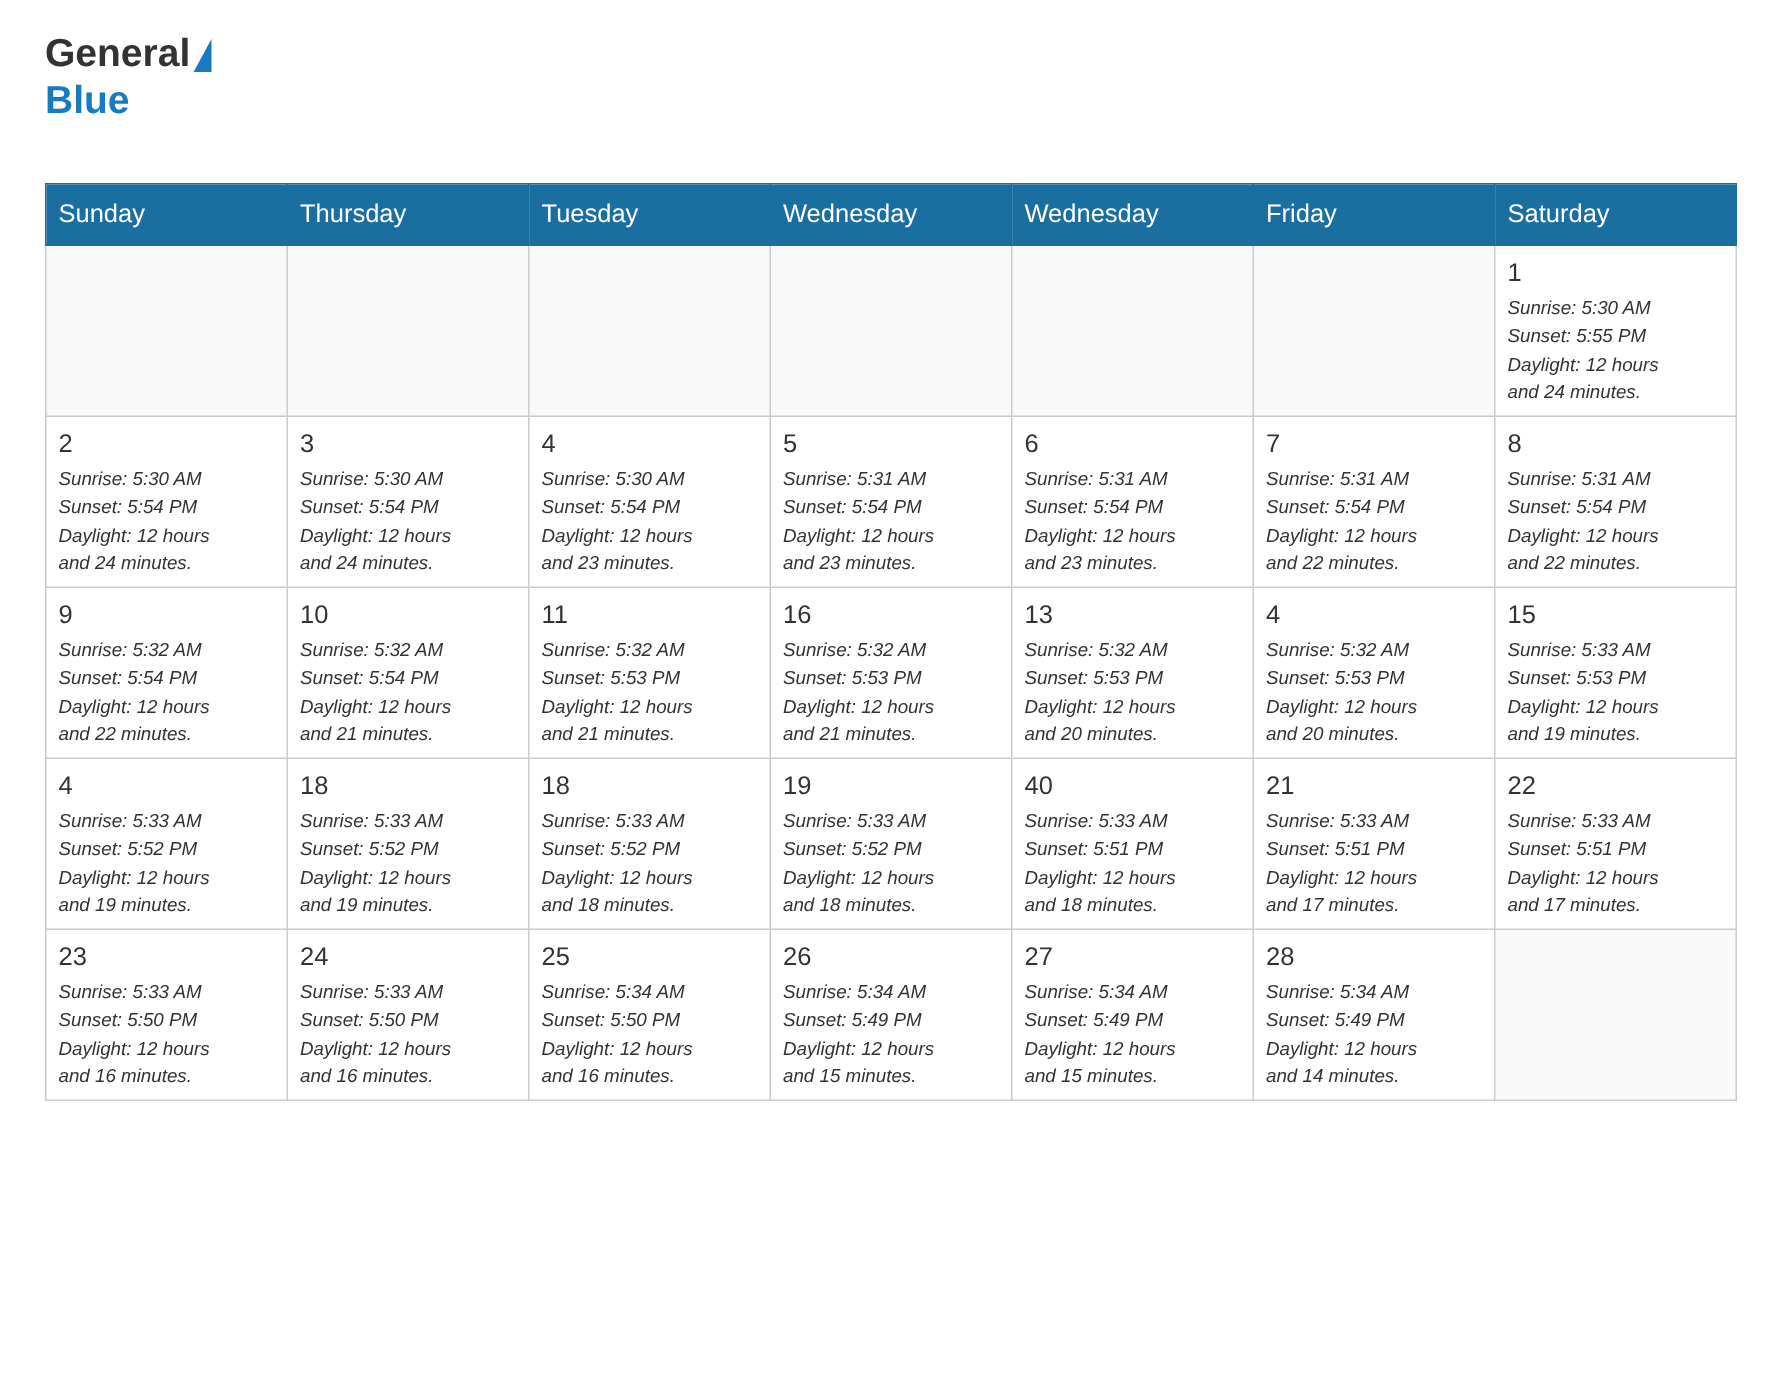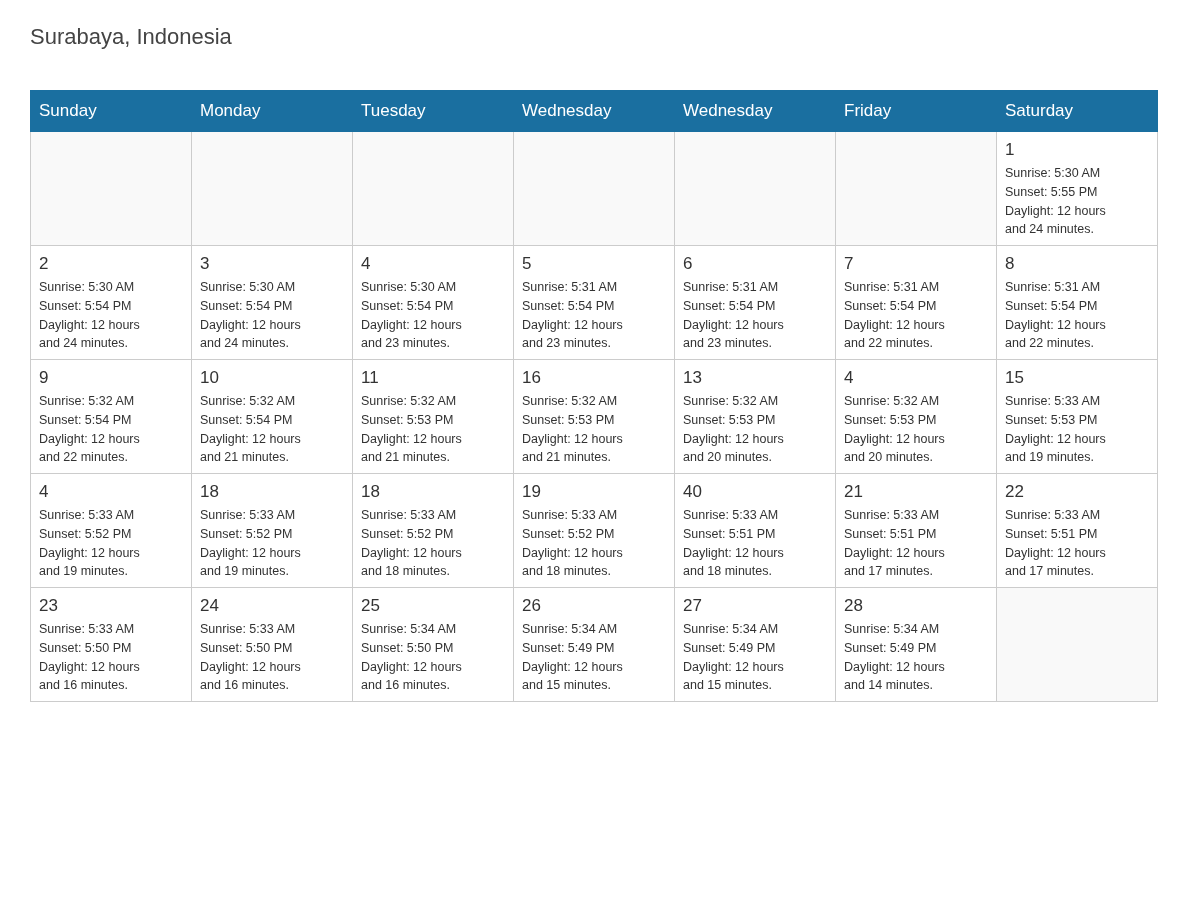--- a/index.html
+++ b/index.html
@@ -83,45 +83,52 @@
     .day-number {
       font-size: 17px;
       color: #333;
       font-weight: normal;
       margin-bottom: 4px;
     }
     .day-info {
       font-size: 12.5px;
       color: #333;
       line-height: 1.5;
+      font-style: italic;
     }
     .empty-cell {
       background: #f9f9f9;
     }
     tr td {
       border-top: 2px solid #5a9abf;
     }
     .calendar thead th:first-child {
       border-radius: 0;
     }
   </style>
 </head>
 <body>
 
 <div class="header">
+  <div class="logo">
+    <div class="logo-top">
+      <span class="logo-general">General</span>
+      <div class="logo-triangle"></div>
+    </div>
+    <span class="logo-blue">Blue</span>
+  </div>
   <div class="title-block">
-    <div class="location">Surabaya, Indonesia</div>
   </div>
 </div>
 
 <table class="calendar">
   <thead>
     <tr>
     <th>Sunday</th>
-        <th>Monday</th>
+        <th>Thursday</th>
         <th>Tuesday</th>
         <th>Wednesday</th>
         <th>Wednesday</th>
         <th>Friday</th>
         <th>Saturday</th>
       </tr>
   </thead>
   <tbody id="calendar-body">
   <tr>
         <td class="empty-cell"></td>

